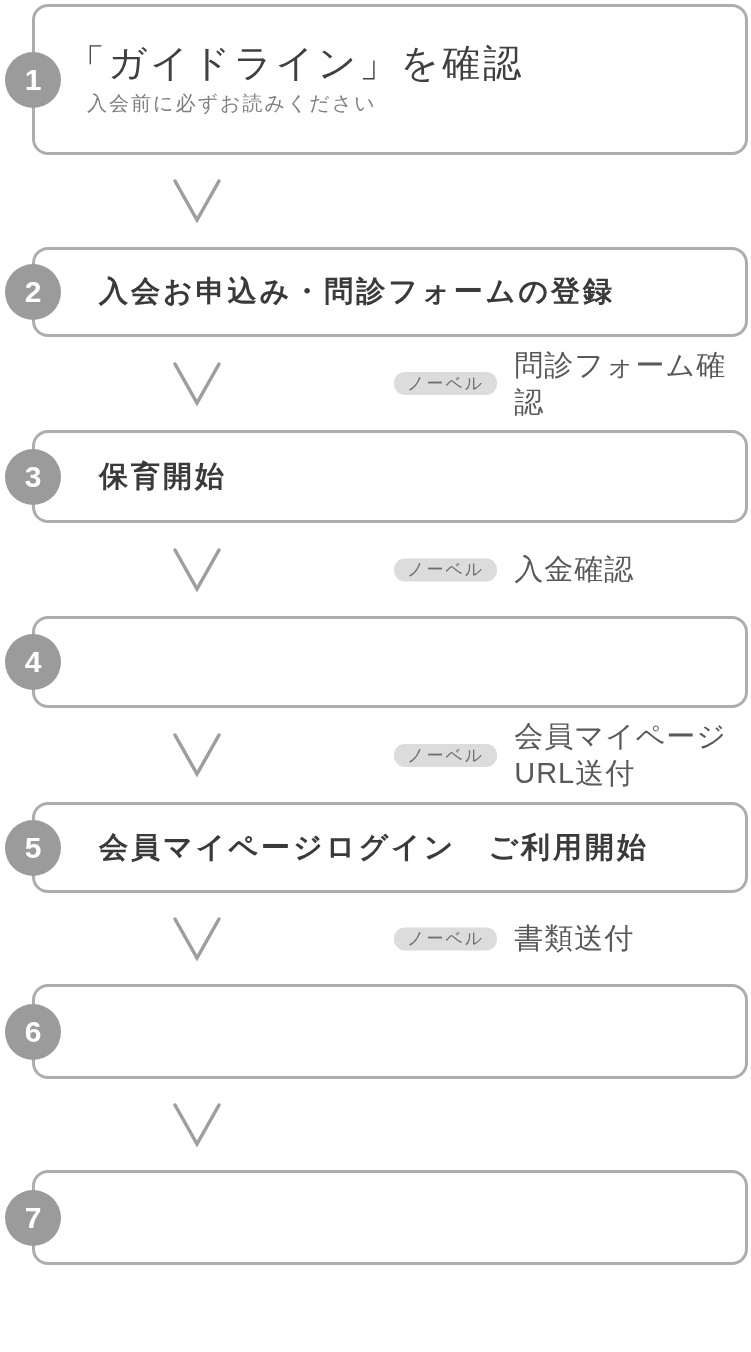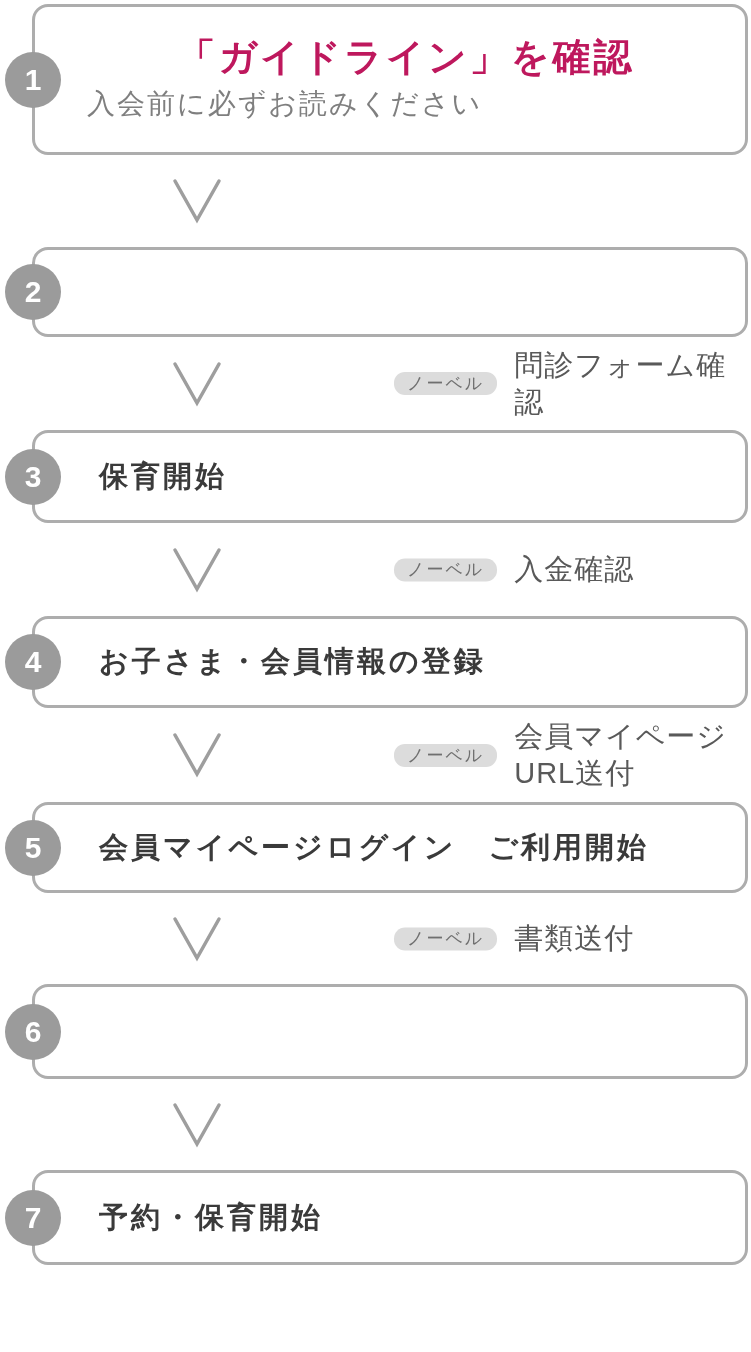--- a/index.html
+++ b/index.html
@@ -25,25 +25,25 @@
     width:56px;height:56px;border-radius:50%;
     background:#9b9b9b;color:#ffffff;
     display:flex;align-items:center;justify-content:center;
     font-size:30px;font-weight:bold;
   }
   .step-title{
     font-size:29px;color:#3a3a3a;font-weight:600;
     letter-spacing:3px;padding-left:64px;line-height:1.15;
   }
   .step--first .step-title{
-    font-size:38px;color:#be185d;font-weight:700;
-    padding-left:32px;letter-spacing:3px;text-align:center;
+    font-size:38px;color:#404040;font-weight:400;
+    padding-left:32px;letter-spacing:3px;
   }
   .step-subtitle{
-    font-size:28px;color:#7f7f7f;letter-spacing:2px;
+    font-size:20px;color:#7f7f7f;letter-spacing:2px;
     padding-left:52px;margin-top:5px;
   }
 
   
   .conn{position:relative;}
   .chevron{
     position:absolute;left:172px;top:50%;transform:translateY(-50%);
     width:50px;height:46px;display:block;
   }
   .note{
@@ -76,20 +76,21 @@
   <div class="conn" style="height:92px">
     <svg class="chevron" viewBox="0 0 50 46">
       <polyline points="3,3 25,42 47,3" fill="none" stroke="#9e9e9e" stroke-width="3.5" stroke-linecap="round" stroke-linejoin="miter"></polyline>
     </svg>
   </div>
 
   <div class="step" style="height:90px">
     <div class="num">
       <span>2</span>
     </div>
+    <div class="step-title">入会お申込み・問診フォームの登録</div>
   </div>
 
   <div class="conn" style="height:93px">
     <svg class="chevron" viewBox="0 0 50 46">
       <polyline points="3,3 25,42 47,3" fill="none" stroke="#9e9e9e" stroke-width="3.5" stroke-linecap="round" stroke-linejoin="miter"></polyline>
     </svg>
     <div class="note">
       <span class="badge">ノーベル</span>
       <span class="note-label">問診フォーム確認</span>
     </div>
@@ -109,21 +110,20 @@
     <div class="note">
       <span class="badge">ノーベル</span>
       <span class="note-label">入金確認</span>
     </div>
   </div>
 
   <div class="step" style="height:92px">
     <div class="num">
       <span>4</span>
     </div>
-    <div class="step-title">お子さま・会員情報の登録</div>
   </div>
 
   <div class="conn" style="height:94px">
     <svg class="chevron" viewBox="0 0 50 46">
       <polyline points="3,3 25,42 47,3" fill="none" stroke="#9e9e9e" stroke-width="3.5" stroke-linecap="round" stroke-linejoin="miter"></polyline>
     </svg>
     <div class="note">
       <span class="badge">ノーベル</span>
       <span class="note-label">会員マイページ
 URL送付</span>
@@ -156,16 +156,15 @@
   <div class="conn" style="height:91px">
     <svg class="chevron" viewBox="0 0 50 46">
       <polyline points="3,3 25,42 47,3" fill="none" stroke="#9e9e9e" stroke-width="3.5" stroke-linecap="round" stroke-linejoin="miter"></polyline>
     </svg>
   </div>
 
   <div class="step" style="height:95px">
     <div class="num">
       <span>7</span>
     </div>
-    <div class="step-title">予約・保育開始</div>
   </div>
 
 </div>
 
 </body></html>

